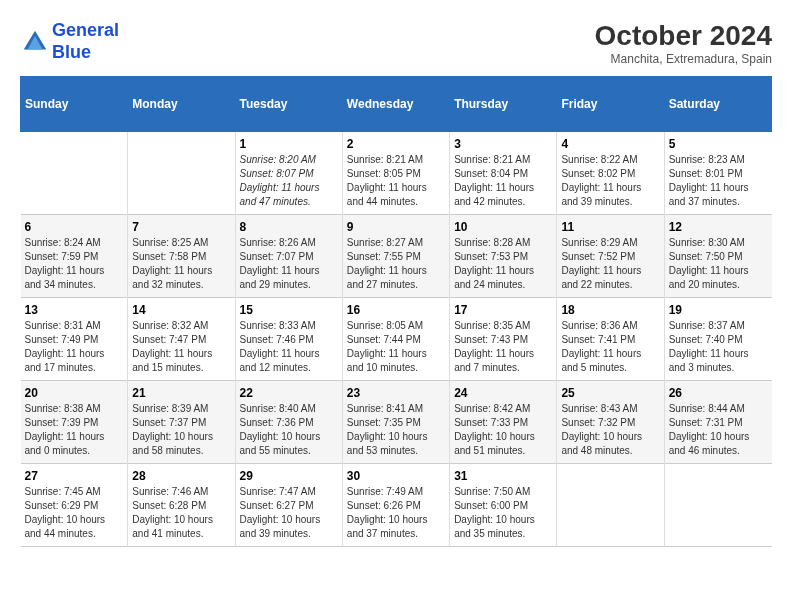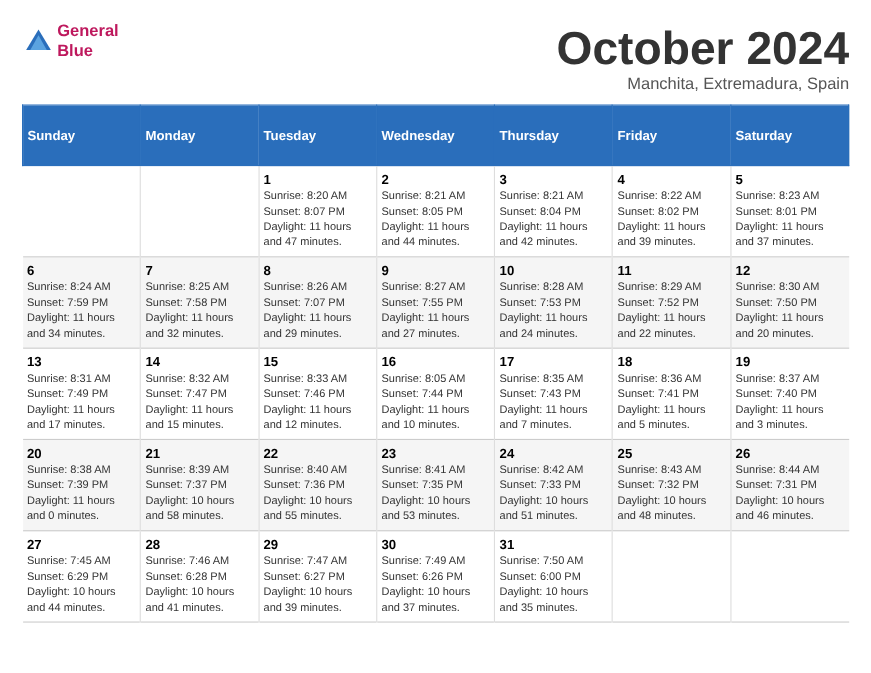--- a/index.html
+++ b/index.html
@@ -14,40 +14,40 @@
       display: flex;
       justify-content: space-between;
       align-items: flex-start;
       margin-bottom: 10px;
     }
     .logo {
       display: flex;
       align-items: center;
     }
     .logo-text {
-      font-size: 15px;
+      font-size: 18px;
       font-weight: bold;
-      color: #be185d;
+      color: #1d4ed8;
       line-height: 1.2;
     }
     .logo-icon {
       width: 30px;
       height: 30px;
       margin-right: 2px;
     }
     .title-area {
       text-align: right;
     }
     .calendar-title {
-      font-size: 42px;
+      font-size: 28px;
       font-weight: bold;
       color: #333;
     }
     .calendar-subtitle {
-      font-size: 15px;
+      font-size: 12px;
       color: #555;
     }
     table {
       width: 100%;
       border-collapse: collapse;
       font-size: 11px;
     }
     thead tr th {
       background-color: #2a6ebb;
       color: #fff;
@@ -122,21 +122,21 @@
       <th>Friday</th>
       <th>Saturday</th>
     </tr>
   </thead>
   <tbody id="calendar-body">
   <tr>
         <td class="empty-cell"></td>
         <td class="empty-cell"></td>
         <td>
           <span class="day-number">1</span>
-          <div class="day-info" style="white-space: pre-line;">Sunrise: 8:20 AM
+          <div class="day-info" style="white-space: pre-line; font-style: italic;">Sunrise: 8:20 AM
 Sunset: 8:07 PM
 Daylight: 11 hours and 47 minutes.</div>
         </td>
         <td>
           <span class="day-number">2</span>
           <div class="day-info" style="white-space: pre-line;">Sunrise: 8:21 AM
 Sunset: 8:05 PM
 Daylight: 11 hours and 44 minutes.</div>
         </td>
         <td>

